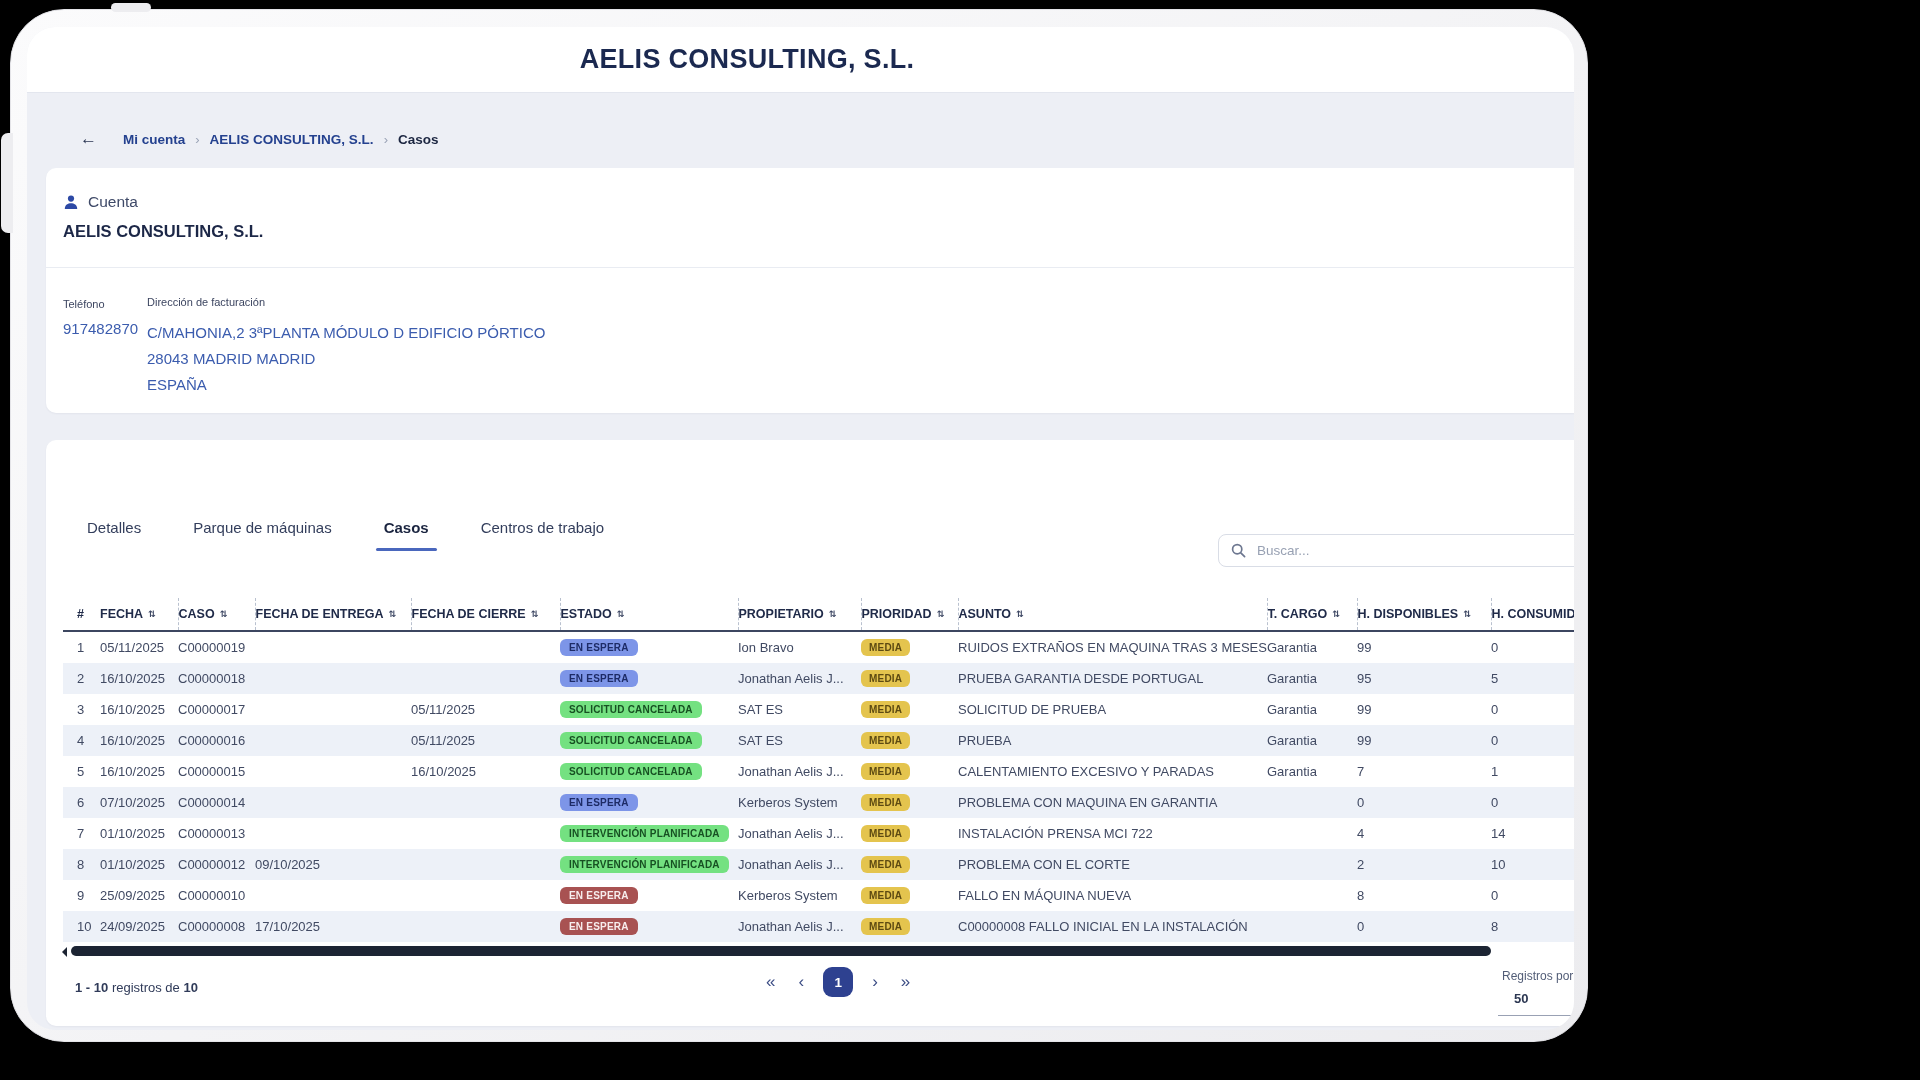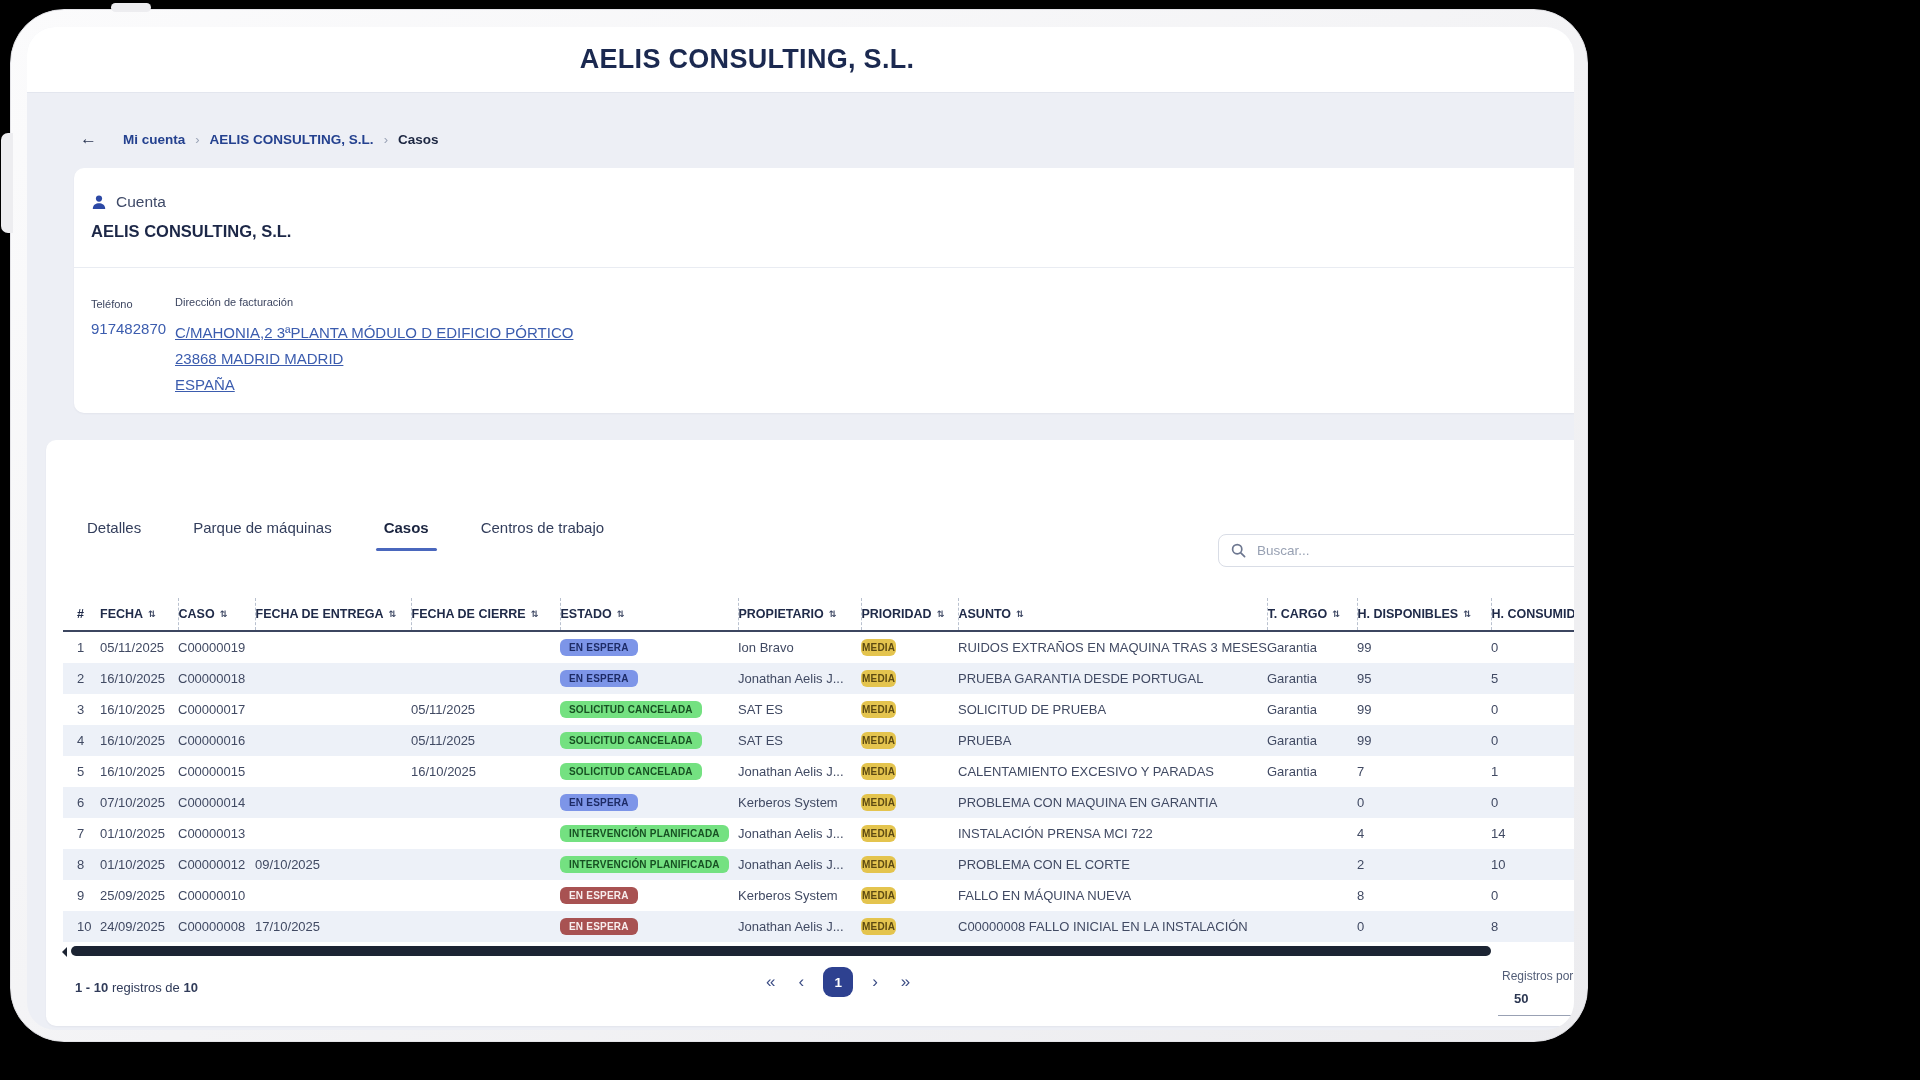--- a/index.html
+++ b/index.html
@@ -17,28 +17,28 @@
   .title-wrap{position:absolute;left:0;top:0;width:1440px;height:65px;display:flex;align-items:center;justify-content:center;}
   .app-title{font-size:27px;font-weight:bold;color:#1b2950;letter-spacing:.3px;}
   
   .breadcrumb{position:absolute;left:53px;top:102px;display:flex;align-items:center;font-size:13.5px;font-weight:bold;color:#24418f;}
   .bc-back{font-size:17px;color:#2a3552;margin-right:26px;cursor:pointer;font-weight:normal;}
   .bc-sep{color:#9aa3b6;font-weight:normal;margin:0 10px;font-size:13px;}
   .bc-item{color:#24418f;cursor:pointer;}
   .bc-item.current{color:#1b2540;}
   
   .card{position:absolute;background:#fff;border-radius:10px;box-shadow:0 1px 2px rgba(30,40,70,.05);}
-  .card-account{left:19px;top:141px;width:1600px;height:245px;margin-left:28px;}
+  .card-account{left:19px;top:141px;width:1600px;height:245px;}
   .acct-head{position:absolute;left:17px;top:25px;display:flex;align-items:center;gap:9px;}
   .acct-label{font-size:15.5px;color:#3f4a68;}
   .acct-name{position:absolute;left:17px;top:54px;font-size:16.5px;font-weight:bold;color:#1c2747;}
   .acct-divider{position:absolute;left:0;top:99px;width:100%;height:1px;background:#e9ecf2;}
   .fld-label{position:absolute;font-size:11px;color:#3c4560;}
   .fld-value{position:absolute;font-size:15px;color:#3b5cae;}
-  .addr-line{display:block;line-height:26px;text-decoration:underline;}
+  .addr-line{display:block;line-height:26px;}
   
   .card-main{left:19px;top:413px;width:1600px;height:586px;}
   .tabs{position:absolute;left:41px;top:36px;display:flex;gap:52px;font-size:15px;color:#333e5c;margin-top:43px;}
   .tab{cursor:pointer;position:relative;}
   .tab.active{font-weight:bold;color:#1b2540;}
   .tab.active::after{content:'';position:absolute;left:-8px;right:-8px;bottom:-15px;height:3px;background:#4a67bd;border-radius:2px;}
   
   .search{position:absolute;left:1172px;top:94px;width:470px;height:33px;border:1px solid #d9dde6;border-radius:8px;
     background:#fff;display:flex;align-items:center;padding:12px 12px;gap:9px;box-sizing:border-box;}
   .search input{border:none;outline:none;font-size:13.5px;color:#333d55;width:100%;background:transparent;
@@ -52,21 +52,21 @@
   thead tr{border-bottom:2px solid #3c4660;}
   th.sep{border-left:1px dashed #b9c1cf;}
   .sort{margin-left:5px;font-size:9px;color:#3d4763;font-family:"DejaVu Sans",sans-serif;position:relative;top:-1px;}
   td{height:31px;vertical-align:middle;font-size:13px;color:#414a63;white-space:nowrap;overflow:hidden;padding:0;}
   th:first-child,td:first-child{padding-left:14px;}
   tbody tr:nth-child(even){background:#edf1f8;}
   .badge{display:inline-block;font-size:10px;font-weight:bold;padding:3px 9px;border-radius:6px;letter-spacing:.2px;}
   .badge.blue{background:#7d95e8;color:#1d2b66;}
   .badge.green{background:#74e181;color:#175022;}
   .badge.red{background:#a85252;color:#f7eded;}
-  .badge.yellow{background:#e4c44e;color:#5d4a12;padding:3px 1px;}
+  .badge.yellow{background:#e4c44e;color:#5d4a12;padding:3px 8px;}
   
   .hscroll-arrow{position:absolute;left:11px;top:507px;width:0;height:0;border:5px solid transparent;border-right-color:#1c2433;}
   .hscroll{position:absolute;left:25px;top:506px;width:1420px;height:10px;background:#1c2433;border-radius:6px;cursor:grab;}
   
   .pg-summary{position:absolute;left:29px;top:540px;font-size:13px;color:#303b59;}
   .pg-summary b{font-weight:bold;}
   .pager{position:absolute;left:716px;top:527px;display:flex;align-items:center;gap:15px;}
   .pg-btn{font-size:17px;color:#3c4d85;background:none;border:none;cursor:pointer;padding:2px 4px;
     font-family:"Liberation Sans",sans-serif;}
   .pg-current{width:30px;height:30px;border-radius:9px;background:#2e4190;color:#fff;font-weight:bold;font-size:13.5px;
@@ -113,21 +113,21 @@
       </span>
       <span class="acct-label">Cuenta</span>
     </div>
     <div class="acct-name">AELIS CONSULTING, S.L.</div>
     <div class="acct-divider"></div>
     <div class="fld-label" style="left:17px;top:130px;">Teléfono</div>
     <div class="fld-value" style="left:17px;top:152px;">917482870</div>
     <div class="fld-label" style="left:101px;top:128px;">Dirección de facturación</div>
     <div class="fld-value" style="left:101px;top:152px;">
       <span class="addr-line">C/MAHONIA,2 3ªPLANTA MÓDULO D EDIFICIO PÓRTICO</span>
-      <span class="addr-line">23868 MADRID MADRID</span>
+      <span class="addr-line">28043 MADRID MADRID</span>
       <span class="addr-line">ESPAÑA</span>
     </div>
   </div>
 
   <div class="card card-main">
 
     <div class="tabs">
         <div class="tab">Detalles</div>
         <div class="tab">Parque de máquinas</div>
         <div class="tab active">Casos</div>

